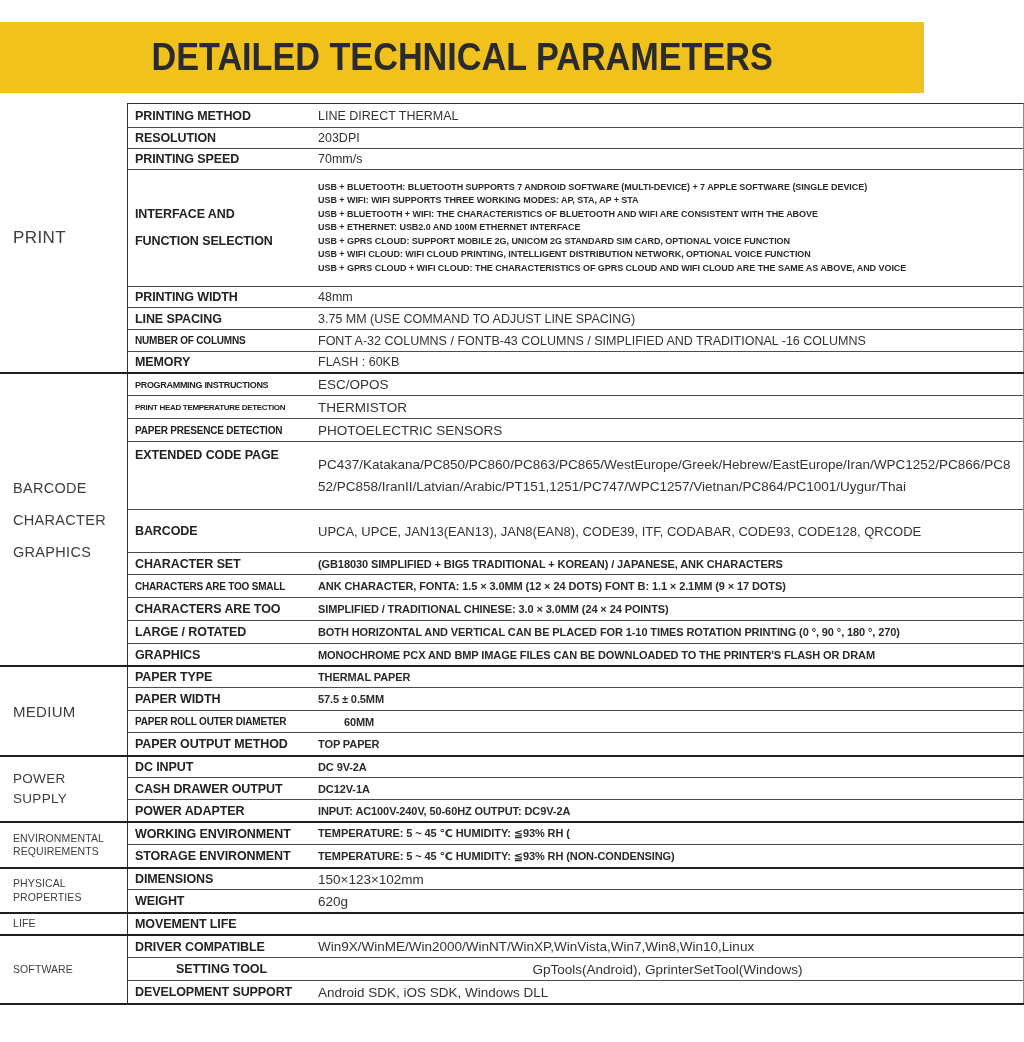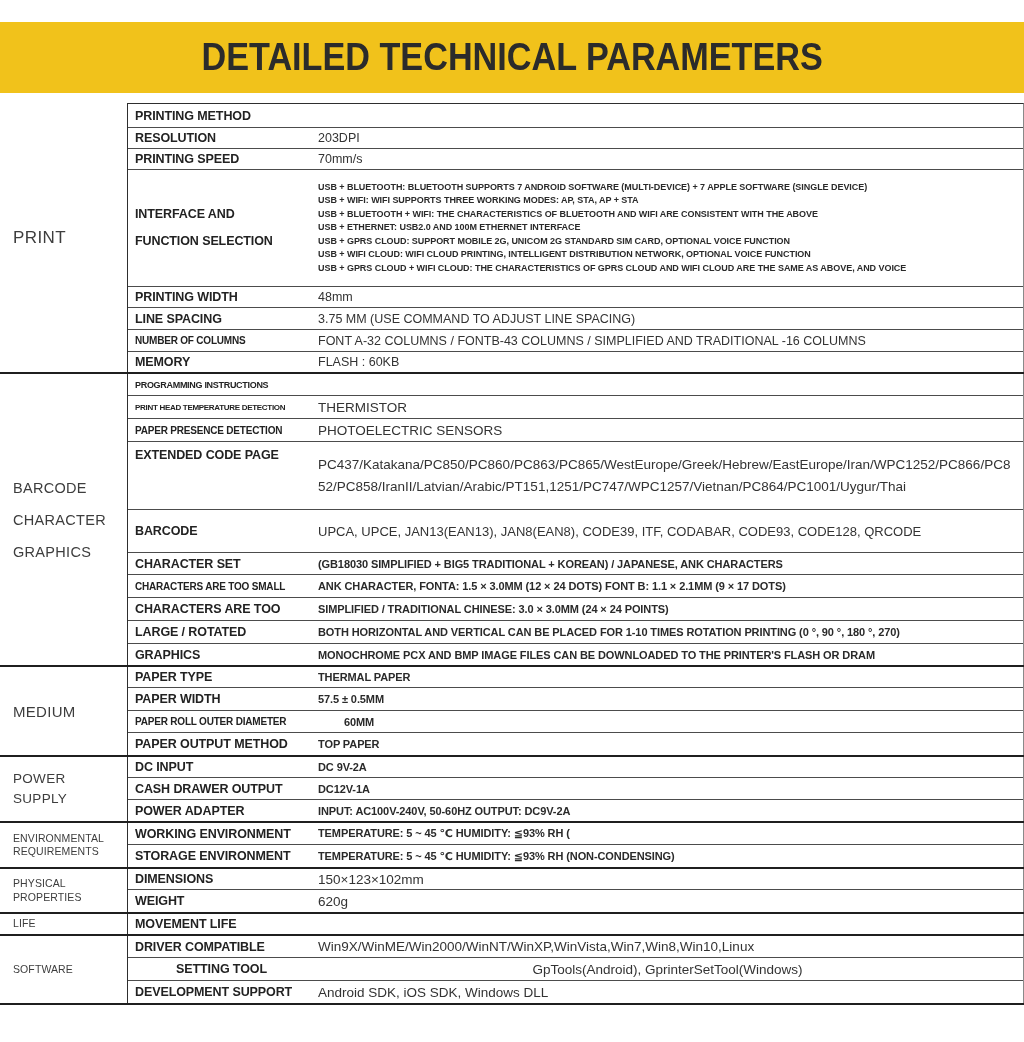--- a/index.html
+++ b/index.html
@@ -3,21 +3,21 @@
 <meta charset="utf-8">
 <style>
   html,body { margin:0; padding:0; background:#ffffff; }
   .page {
     position:relative; width:1024px; height:1042px; background:#ffffff;
     font-family:"Liberation Sans","DejaVu Sans",sans-serif; color:#333;
     overflow:hidden;
   }
   
   .banner {
-    position:absolute; top:22px; left:0; width:1024px; height:71px;
+    position:absolute; top:22px; left:0; width:924px; height:71px;
     display:flex; align-items:center; justify-content:center;
   }
   .banner-title {
     font-size:38px; font-weight:700; color:#2b2b2b; letter-spacing:0px;
     transform:scaleX(.9); transform-origin:center; white-space:nowrap;
   }
   
   .spec-table {
     position:absolute; top:103px; left:0; width:1024px;
     border-bottom:2px solid #1f1f1f;
@@ -70,20 +70,23 @@
   <div class="spec-table">
       <div class="section">
         <div class="gcell g-print">
           <div class="gline">PRINT</div>
         </div>
         <div class="rows">
           <div class="row" style="min-height: 23px;">
             <div class="pname">
               <div class="nline">PRINTING METHOD</div>
             </div>
+            <div class="pval">
+              <div class="vline">LINE DIRECT THERMAL</div>
+            </div>
           </div>
           <div class="row" style="min-height: 21px; justify-content: space-between;">
             <div class="pname">
               <div class="nline">RESOLUTION</div>
             </div>
             <div class="pval">
               <div class="vline">203DPI</div>
             </div>
           </div>
           <div class="row" style="min-height: 21px;">
@@ -147,20 +150,23 @@
         <div class="gcell g-bcg">
           <div class="gline">BARCODE</div>
           <div class="gline">CHARACTER</div>
           <div class="gline">GRAPHICS</div>
         </div>
         <div class="rows">
           <div class="row" style="min-height: 21px;">
             <div class="pname xs">
               <div class="nline">PROGRAMMING INSTRUCTIONS</div>
             </div>
+            <div class="pval big">
+              <div class="vline">ESC/OPOS</div>
+            </div>
           </div>
           <div class="row" style="min-height: 23px;">
             <div class="pname xxs">
               <div class="nline">PRINT HEAD TEMPERATURE DETECTION</div>
             </div>
             <div class="pval big">
               <div class="vline">THERMISTOR</div>
             </div>
           </div>
           <div class="row" style="min-height: 23px;">

